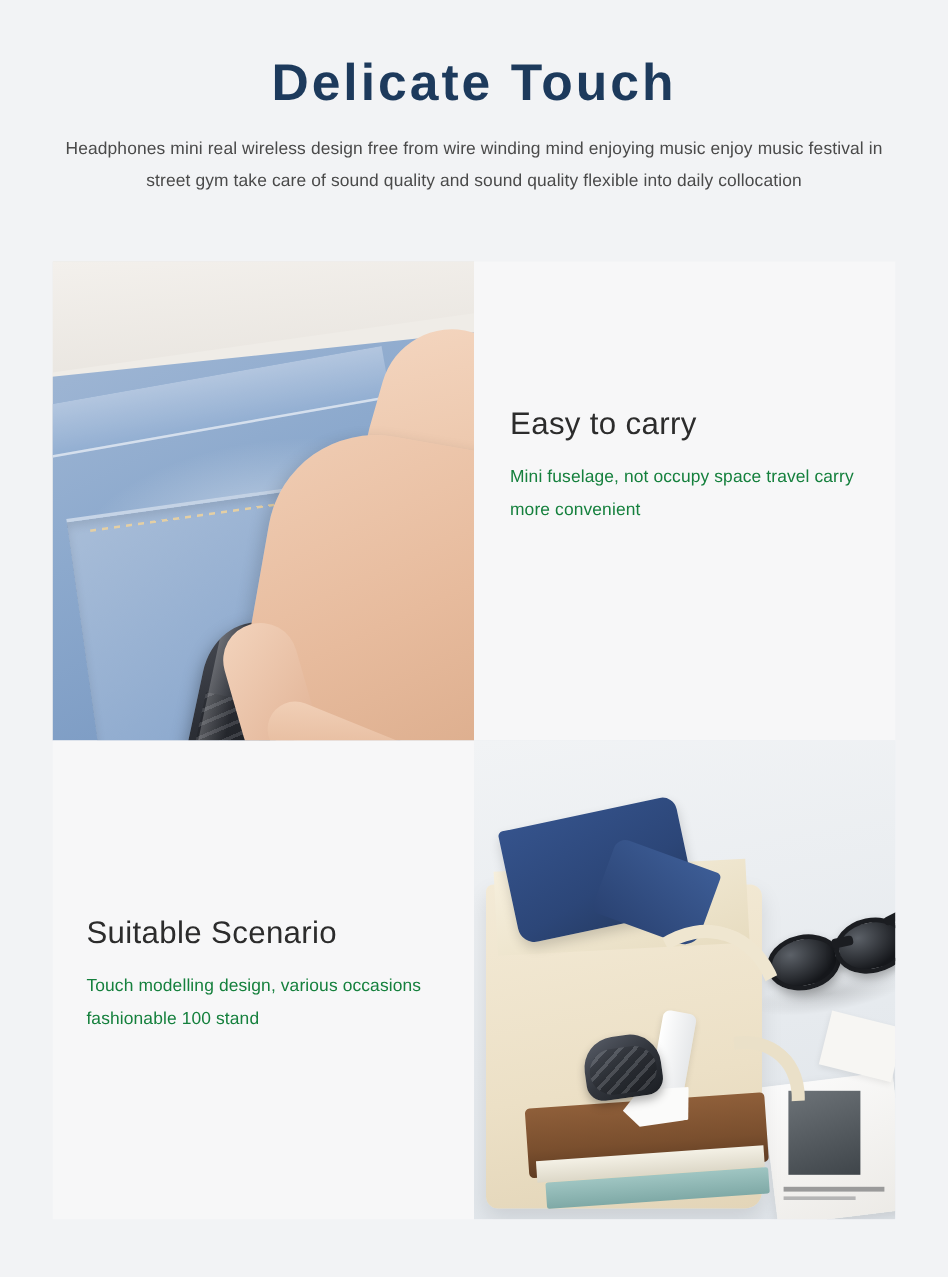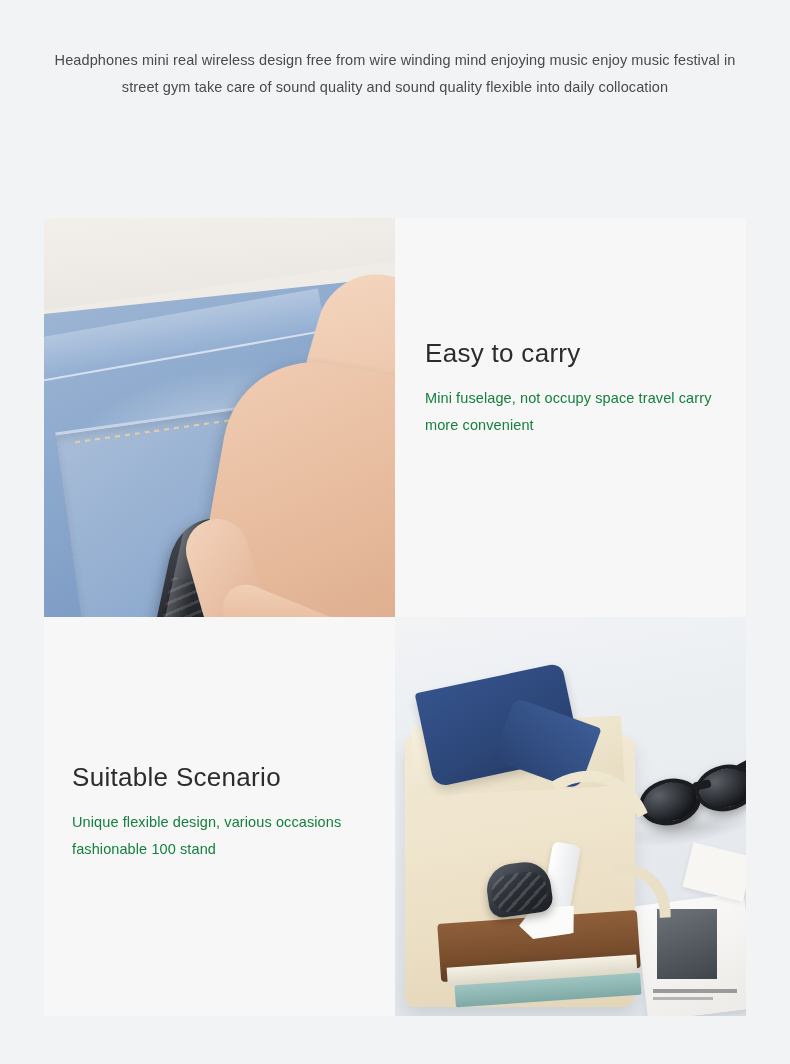--- a/index.html
+++ b/index.html
@@ -28,21 +28,21 @@
   }
   .title {
     font-size: 43px;
     letter-spacing: 2.5px;
     color: #1d3a5c;
     font-weight: bold;
     line-height: 1.1;
     margin: 0;
   }
   .subtitle {
-    margin: 1px auto 0 auto;
+    margin: 18px auto 0 auto;
     width: 690px;
     font-size: 14.5px;
     line-height: 1.85;
     color: #4a4a4a;
     text-align: center;
     letter-spacing: 0.1px;
   }
 
   
   .grid {
@@ -294,20 +294,21 @@
     background: #f7f6f3; transform: rotate(14deg);
     box-shadow: 0 2px 5px rgba(0,0,0,0.08);
   }
 </style>
 </head>
 <body>
 
 <div class="page">
 
   <div class="header">
+    <h1 class="title">Delicate Touch</h1>
     <p class="subtitle">Headphones mini real wireless design free from wire winding mind enjoying music enjoy music festival in street gym take care of sound quality and sound quality flexible into daily collocation</p>
   </div>
 
   <div class="grid">
 
     <div class="cell photo1">
       <div class="p1-shirt"></div>
       <div class="p1-jeans"></div>
       <div class="p1-waist"></div>
       <div class="p1-jeans-light"></div>
@@ -331,21 +332,21 @@
     <div class="cell text-cell">
       <div class="cell-inner-text tr-text">
         <h2 class="cell-title">Easy to carry</h2>
         <p class="cell-desc">Mini fuselage, not occupy space travel carry more convenient</p>
       </div>
     </div>
 
     <div class="cell text-cell">
       <div class="cell-inner-text bl-text">
         <h2 class="cell-title">Suitable Scenario</h2>
-        <p class="cell-desc">Unique flexible design, various occasions fashionable 100 stand</p>
+        <p class="cell-desc">Touch modelling design, various occasions fashionable 100 stand</p>
       </div>
     </div>
 
     <div class="cell photo2">
       <div class="p2-bg"></div>
       <div class="p2-shadow"></div>
       <div class="p2-mag"></div>
       <div class="p2-mag-photo"></div>
       <div class="p2-mag-text"></div>
       <div class="p2-mag-text2"></div>

